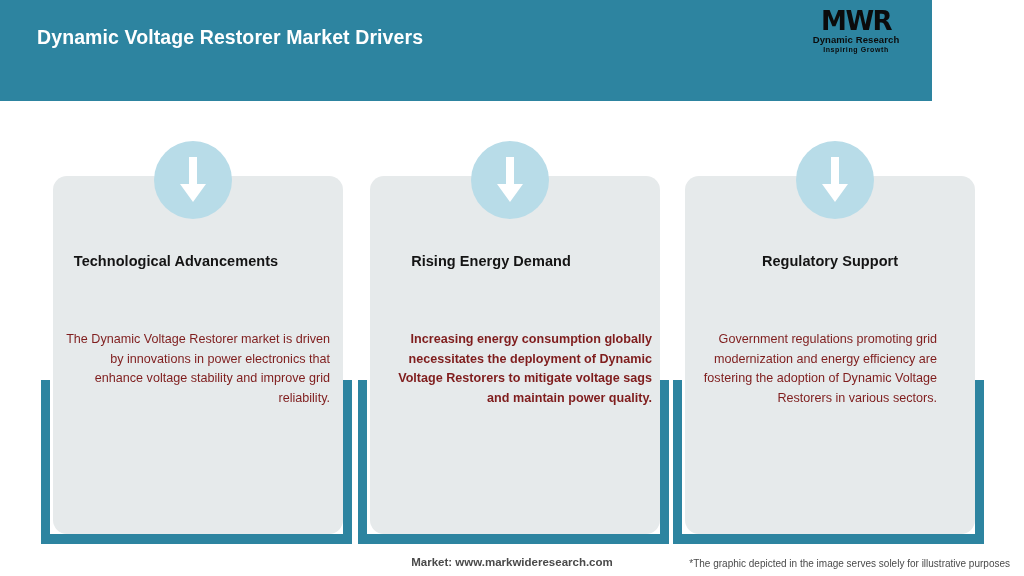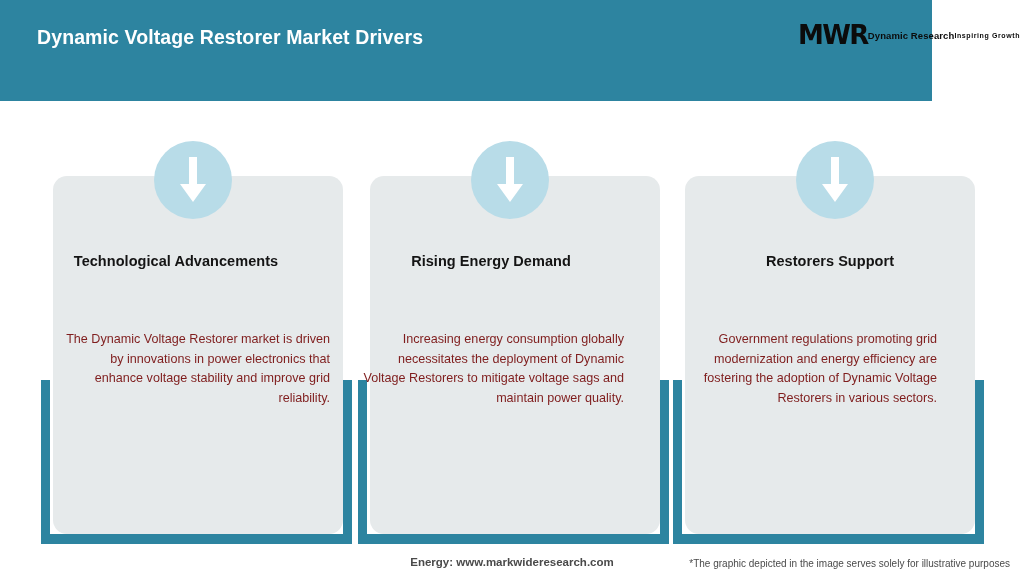--- a/index.html
+++ b/index.html
@@ -20,21 +20,21 @@
     position:absolute;left:37px;top:26px;
     font-size:19.5px;font-weight:bold;color:#ffffff;
     letter-spacing:0.1px;
     white-space:nowrap;
   }
 
   
   #logo{
     position:absolute;right:18px;top:8px;
     width:116px;height:54px;
-    display:flex;flex-direction:row;align-items:center;justify-content:flex-start;
+    display:flex;flex-direction:column;align-items:center;justify-content:flex-start;
   }
   #logo-mark{
     font-size:26px;font-weight:bold;color:#0b0b0b;
     line-height:26px;letter-spacing:-1.6px;
     font-family:"DejaVu Sans", sans-serif;
   }
   #logo-name{
     font-size:9.5px;font-weight:bold;color:#0b0b0b;
     line-height:11px;letter-spacing:0.1px;margin-top:0px;
     white-space:nowrap;
@@ -148,39 +148,39 @@
   <div class="badge" style="left:471px;top:141px;">
     <span>
       <svg width="30" height="46" viewBox="0 0 30 46" aria-hidden="true">
         <path d="M11 0 L19 0 L19 27 L28 27 L15 45 L2 27 L11 27 Z" fill="#ffffff"></path>
       </svg>
     </span>
   </div>
 
   <div class="card-title" style="left:370px;top:253px;width:242px;">Rising Energy Demand</div>
 
-  <div class="card-body" style="left:358px;top:330px;width:266px;">Increasing energy consumption globally necessitates the deployment of Dynamic Voltage Restorers to mitigate voltage sags and maintain power quality.</div>
+  <div class="card-body" style="left:386px;top:330px;width:266px;font-weight:bold;">Increasing energy consumption globally necessitates the deployment of Dynamic Voltage Restorers to mitigate voltage sags and maintain power quality.</div>
 </div>
 
 <div class="card-group">
   <div class="frame" style="left:673px;top:380px;width:311px;height:164px;">
     <div class="bar-left" style="left:0;height:164px;"></div>
     <div class="bar-right" style="right:0;height:164px;"></div>
     <div class="bar-bottom" style="width:311px;"></div>
   </div>
 
   <div class="card" style="left:685px;top:176px;width:290px;height:358px;"></div>
 
   <div class="badge" style="left:796px;top:141px;">
     <span>
       <svg width="30" height="46" viewBox="0 0 30 46" aria-hidden="true">
         <path d="M11 0 L19 0 L19 27 L28 27 L15 45 L2 27 L11 27 Z" fill="#ffffff"></path>
       </svg>
     </span>
   </div>
 
-  <div class="card-title" style="left:685px;top:253px;width:290px;">Restorers Support</div>
+  <div class="card-title" style="left:685px;top:253px;width:290px;">Regulatory Support</div>
 
   <div class="card-body" style="left:671px;top:330px;width:266px;">Government regulations promoting grid modernization and energy efficiency are fostering the adoption of Dynamic Voltage Restorers in various sectors.</div>
 </div>
 
-<div id="source">Energy: www.markwideresearch.com</div>
+<div id="source">Market: www.markwideresearch.com</div>
 <div id="disclaimer">*The graphic depicted in the image serves solely for illustrative purposes</div>
 
 </body></html>

